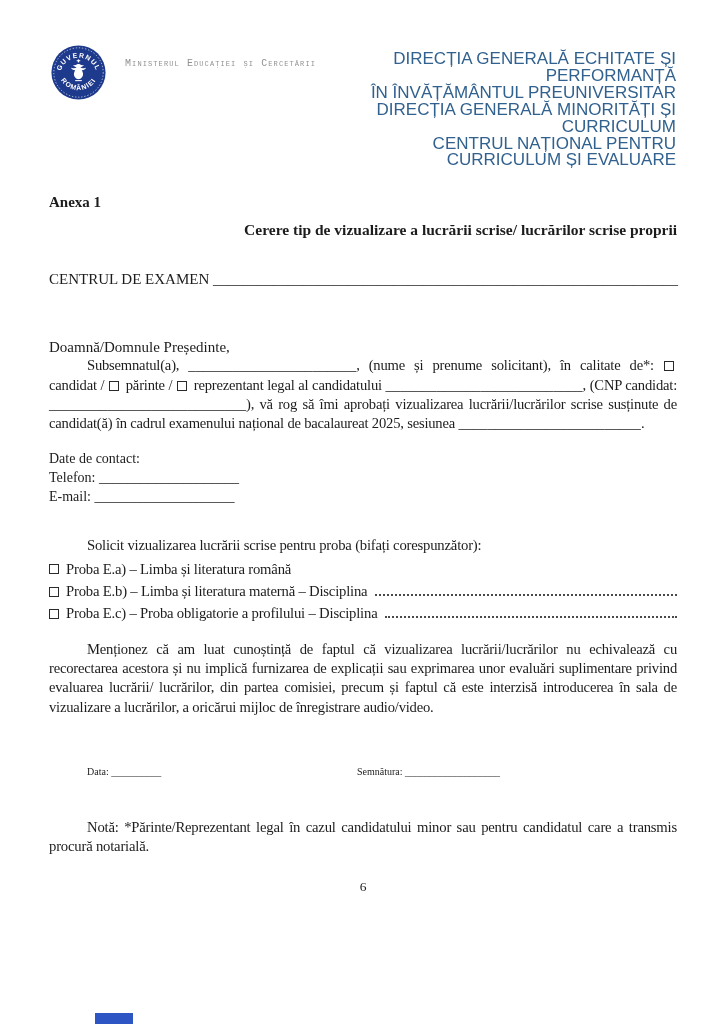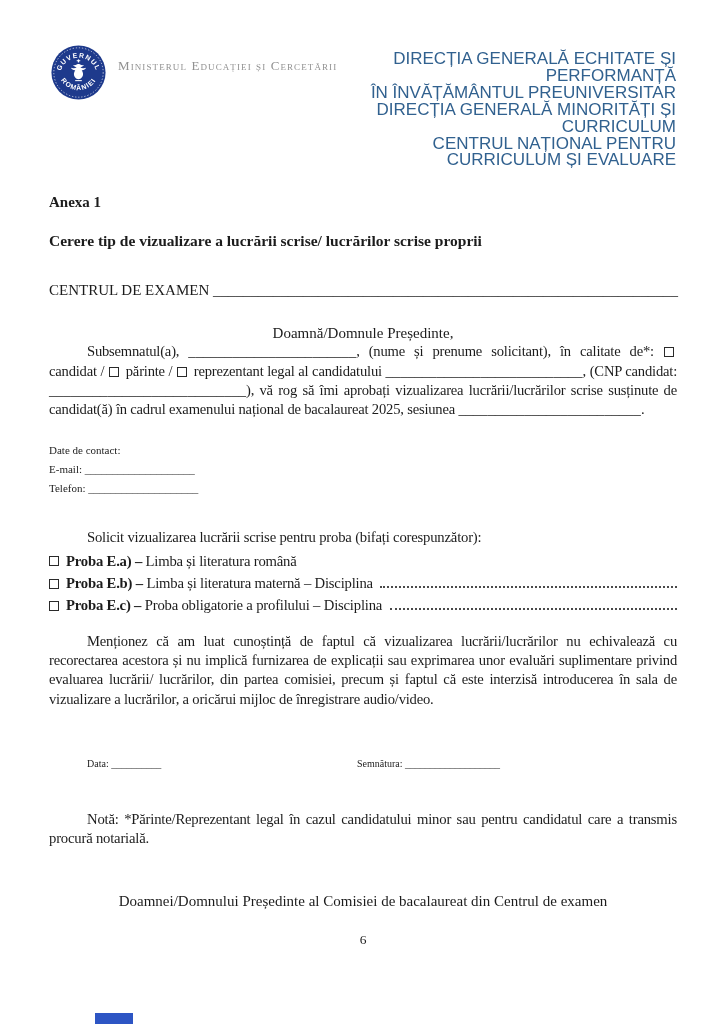--- a/index.html
+++ b/index.html
@@ -6,50 +6,50 @@
   html,body { background:#ffffff; }
   .page {
     position:relative; width:724px; height:1024px; margin:0 auto;
     background:#ffffff; color:#1c1c1c; overflow:hidden;
     font-family:"Liberation Serif", serif;
   }
   
   .hdr { display:flex; align-items:flex-start; padding:44px 48px 0 50px; }
   .seal-wrap { width:57px; height:57px; flex:0 0 auto; }
   .ministry {
-    margin-left:11px; margin-top:14px;
-    font-variant:small-caps; font-size:13px; letter-spacing:1.1px;
-    color:#919191; white-space:nowrap;
+    margin-left:18px; margin-top:14px;
+    font-variant:small-caps; font-size:10px; letter-spacing:1.1px;
+    color:#919191; white-space:nowrap;font-family:Liberation Mono, monospace;
   }
   .directions {
     margin-left:auto; margin-top:7px; text-align:right;
     font-family:"Liberation Sans", sans-serif;
     font-size:17px; line-height:16.9px; color:#31618f; font-weight:400;
   }
   
   .content { padding:0 47px 0 49px; }
   .annex { margin-top:25px; font-weight:bold; font-size:15px; }
-  .title { margin-top:21px; text-align:left; font-weight:bold; font-size:15.5px; }
+  .title { margin-top:10px; text-align:right; font-weight:bold; font-size:15.5px; }
   .examline { margin-top:32px; font-size:15px; white-space:nowrap; }
   .examline .lbl { font-weight:normal; }
-  .salutation { margin-top:26px; text-align:center; font-size:15px; }
+  .salutation { margin-top:51px; text-align:left; font-size:15px; }
   .para { font-size:14.6px; line-height:19.3px; letter-spacing:-0.2px; text-align:justify; }
   .blank { letter-spacing:0; }
   .p-request { text-indent:38px; }
   .cb {
     display:inline-block; width:10px; height:10px;
     border:1.3px solid #2a2a2a; background:#fff; flex:0 0 auto;
   }
   .para .cb { margin:0 3px -1px 1px; }
-  .contact { margin-top:21px; font-size:11px; line-height:19px; }
+  .contact { margin-top:15px; font-size:14px; line-height:19px; }
   .probe-intro { margin-top:31px; text-indent:38px; font-size:14.7px; letter-spacing:-0.2px; }
   .probes { margin-top:4px; }
   .probe { display:flex; align-items:baseline; font-size:14.7px; line-height:22.4px; letter-spacing:-0.2px; }
   .probe .cb { align-self:center; margin-right:7px; margin-top:1px; }
-  .plabel { font-weight:bold; white-space:pre;text-align:center; }
+  .plabel { font-weight:normal; white-space:pre;text-align:center; }
   .ptext { white-space:pre; }
   .leader { flex:1 1 auto; border-bottom:2px dotted #4a4a4a; margin:0 0 4px 4px; }
   .mention { margin-top:15px; text-indent:38px; }
   .datarow { position:relative; margin-top:49px; font-size:10px; height:20px; }
   .data-part { margin-left:38px; }
   .sig-part { position:absolute; left:308px; top:0; }
   .note { margin-top:32px; text-indent:38px; font-size:14.7px; }
   .addressee { margin-top:44px; text-align:center; font-size:15px; }
   .pagenum { margin-top:22px; text-align:center; font-size:13.5px; }
   .blue-mark { position:absolute; left:95px; top:1013px; width:38px; height:11px; background:#2d55c4; }
@@ -98,22 +98,22 @@
     <p class="title">Cerere tip de vizualizare a lucrării scrise/ lucrărilor scrise proprii</p>
 
     <p class="examline"><span class="lbl">CENTRUL DE EXAMEN</span> <span class="blank">______________________________________________________________</span></p>
 
     <p class="salutation">Doamnă/Domnule Președinte,</p>
 
     <p class="para p-request"><span>Subsemnatul(a), </span><span class="blank">_______________________</span><span>, (nume și prenume solicitant), în calitate de*: </span><span class="cb"></span><span> candidat / </span><span class="cb"></span><span> părinte / </span><span class="cb"></span><span> reprezentant legal al candidatului </span><span class="blank">___________________________</span><span>, (CNP candidat: </span><span class="blank">___________________________</span><span>), vă rog să îmi aprobați vizualizarea lucrării/lucrărilor scrise susținute de candidat(ă) în cadrul examenului național de bacalaureat 2025, sesiunea </span><span class="blank">_________________________</span><span>.</span></p>
 
     <div class="contact">
       <div>Date de contact:</div>
+      <div><span>Telefon: </span><span class="blank">____________________</span></div>
       <div><span>E-mail: </span><span class="blank">____________________</span></div>
-      <div><span>Telefon: </span><span class="blank">____________________</span></div>
     </div>
 
     <p class="probe-intro">Solicit vizualizarea lucrării scrise pentru proba (bifați corespunzător):</p>
 
     <div class="probes">
       <div class="probe">
         <span class="cb"></span>
           <span class="plabel">Proba E.a) – </span>
           <span class="ptext">Limba și literatura română</span>
       </div>
@@ -133,21 +133,20 @@
 
     <p class="para mention">Menționez că am luat cunoștință de faptul că vizualizarea lucrării/lucrărilor nu echivalează cu recorectarea acestora și nu implică furnizarea de explicații sau exprimarea unor evaluări suplimentare privind evaluarea lucrării/ lucrărilor, din partea comisiei, precum și faptul că este interzisă introducerea în sala de vizualizare a lucrărilor, a oricărui mijloc de înregistrare audio/video.</p>
 
     <div class="datarow">
       <span class="data-part"><span>Data: </span><span class="blank">__________</span></span>
       <span class="sig-part"><span>Semnătura: </span><span class="blank">___________________</span></span>
     </div>
 
     <p class="para note">Notă: *Părinte/Reprezentant legal în cazul candidatului minor sau pentru candidatul care a transmis procură notarială.</p>
 
-    <p class="addressee">Doamnei/Domnului Președinte al Comisiei de bacalaureat din Centrul de examen</p>
 
     <p class="pagenum">6</p>
 
   </div>
 
   <div class="blue-mark"></div>
 
 </div>
 
 </body></html>

